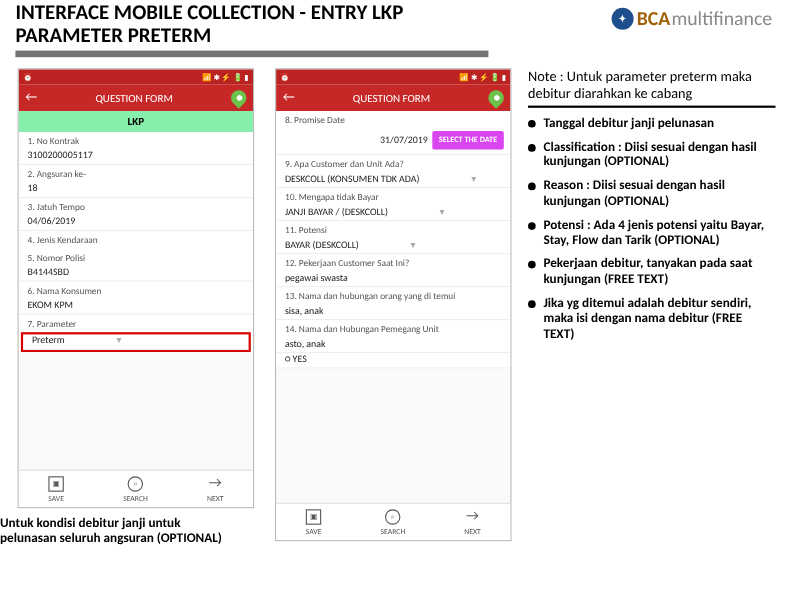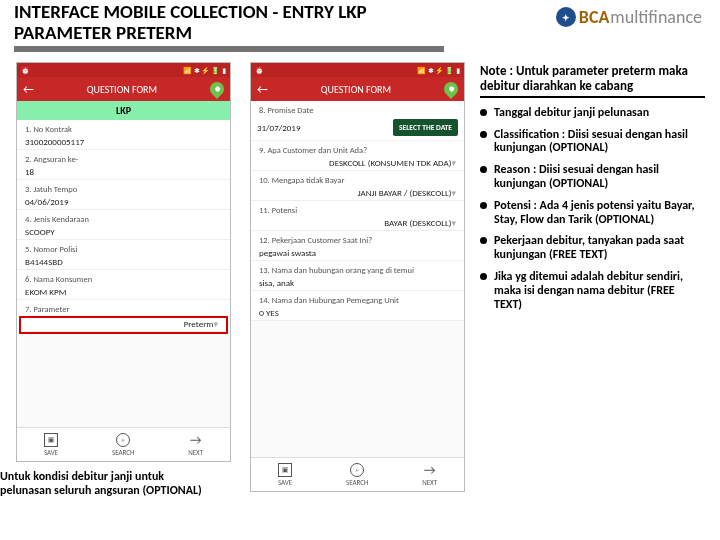--- a/index.html
+++ b/index.html
@@ -71,51 +71,51 @@
   }
   .form-list { background:#fff; }
   .field {
     padding:4px 8px 2px;
     font-size:8.5px; color:#555;
   }
   .value {
     padding:0 8px 2px; font-size:9px; color:#222;
     border-bottom:1px solid #eee;
   }
-  .value.dd { display:flex; justify-content:flex-end; align-items:center; }
+  .value.dd { display:flex; justify-content:flex-start; align-items:center;gap:47px; }
   .chev { color:#aaa; font-size:9px; }
   .red-highlight { border:2px solid #d40000; margin:0 2px; }
 
   .daterow {
     display:flex; align-items:center; gap:4px;
-    padding:2px 6px 4px; border-bottom:1px solid #eee;
+    padding:2px 6px 4px; border-bottom:1px solid #eee;text-align:right;
   }
   .dateval { flex:1; font-size:9px; color:#222; }
   .datebtn {
-    background:#14532d; color:#fff; font-size:7.5px;
+    background:#d946ef; color:#fff; font-size:7.5px;
     padding:4px 6px; border-radius:2px; font-weight:600;
   }
 
   .bottomnav {
     position:absolute; bottom:0; left:0; right:0;
     height:34px; background:#fff; border-top:1px solid #ddd;
     display:flex; justify-content:space-around; align-items:center;
   }
   .nav-item { text-align:center; font-size:7px; color:#555; }
   .nav-item .ic {
     width:14px;height:14px;border:1.2px solid #555;
     margin:0 auto 1px; display:flex;align-items:center;justify-content:center;
   }
   .nav-item .ic.save{}
   .nav-item .ic.search{border-radius:50%;}
   .nav-item .ic.next{border:none;font-size:13px;line-height:1;}
 
   .notes { position:absolute; left:480px; top:64px; width:225px; }
   .note-head {
-    font-size:13px; font-weight:700; color:#000;
+    font-size:13px; font-weight:400; color:#000;
     border-bottom:2px solid #000; padding-bottom:2px;
     margin-bottom:8px; line-height:1.15;
   }
   .bullets { list-style:none; }
   .bullets li {
     font-size:12px; font-weight:700; color:#000;
     line-height:1.15; margin-bottom:8px;
     position:relative; padding-left:14px;
   }
   .bullets li::before {
@@ -154,21 +154,20 @@
   </div>
   <div class="lkp-label">LKP</div>
   <div class="form-list">
     <div class="field">1. No Kontrak</div>
     <div class="value">3100200005117</div>
     <div class="field">2. Angsuran ke-</div>
     <div class="value">18</div>
     <div class="field">3. Jatuh Tempo</div>
     <div class="value">04/06/2019</div>
     <div class="field">4. Jenis Kendaraan</div>
-    <div class="value">SCOOPY</div>
     <div class="field">5. Nomor Polisi</div>
     <div class="value">B4144SBD</div>
     <div class="field">6. Nama Konsumen</div>
     <div class="value">EKOM KPM</div>
     <div class="field">7. Parameter</div>
     <div class="red-highlight">
       <div class="value dd">
         <span>Preterm</span>
         <span class="chev">▾</span>
       </div>
@@ -216,20 +215,21 @@
         <span class="chev">▾</span>
       </div>
 
     <div class="field">12. Pekerjaan Customer Saat Ini?</div>
     <div class="value">pegawai swasta</div>
 
     <div class="field">13. Nama dan hubungan orang yang di temui</div>
     <div class="value">sisa, anak</div>
 
     <div class="field">14. Nama dan Hubungan Pemegang Unit</div>
+    <div class="value">asto, anak</div>
 
     <div class="value">○ YES</div>
   </div>
   <div class="bottomnav">
     <div class="nav-item"><div class="ic save">▣</div><span>SAVE</span></div>
     <div class="nav-item"><div class="ic search">⌕</div><span>SEARCH</span></div>
     <div class="nav-item"><div class="ic next">→</div><span>NEXT</span></div>
   </div>
 </div>
 

